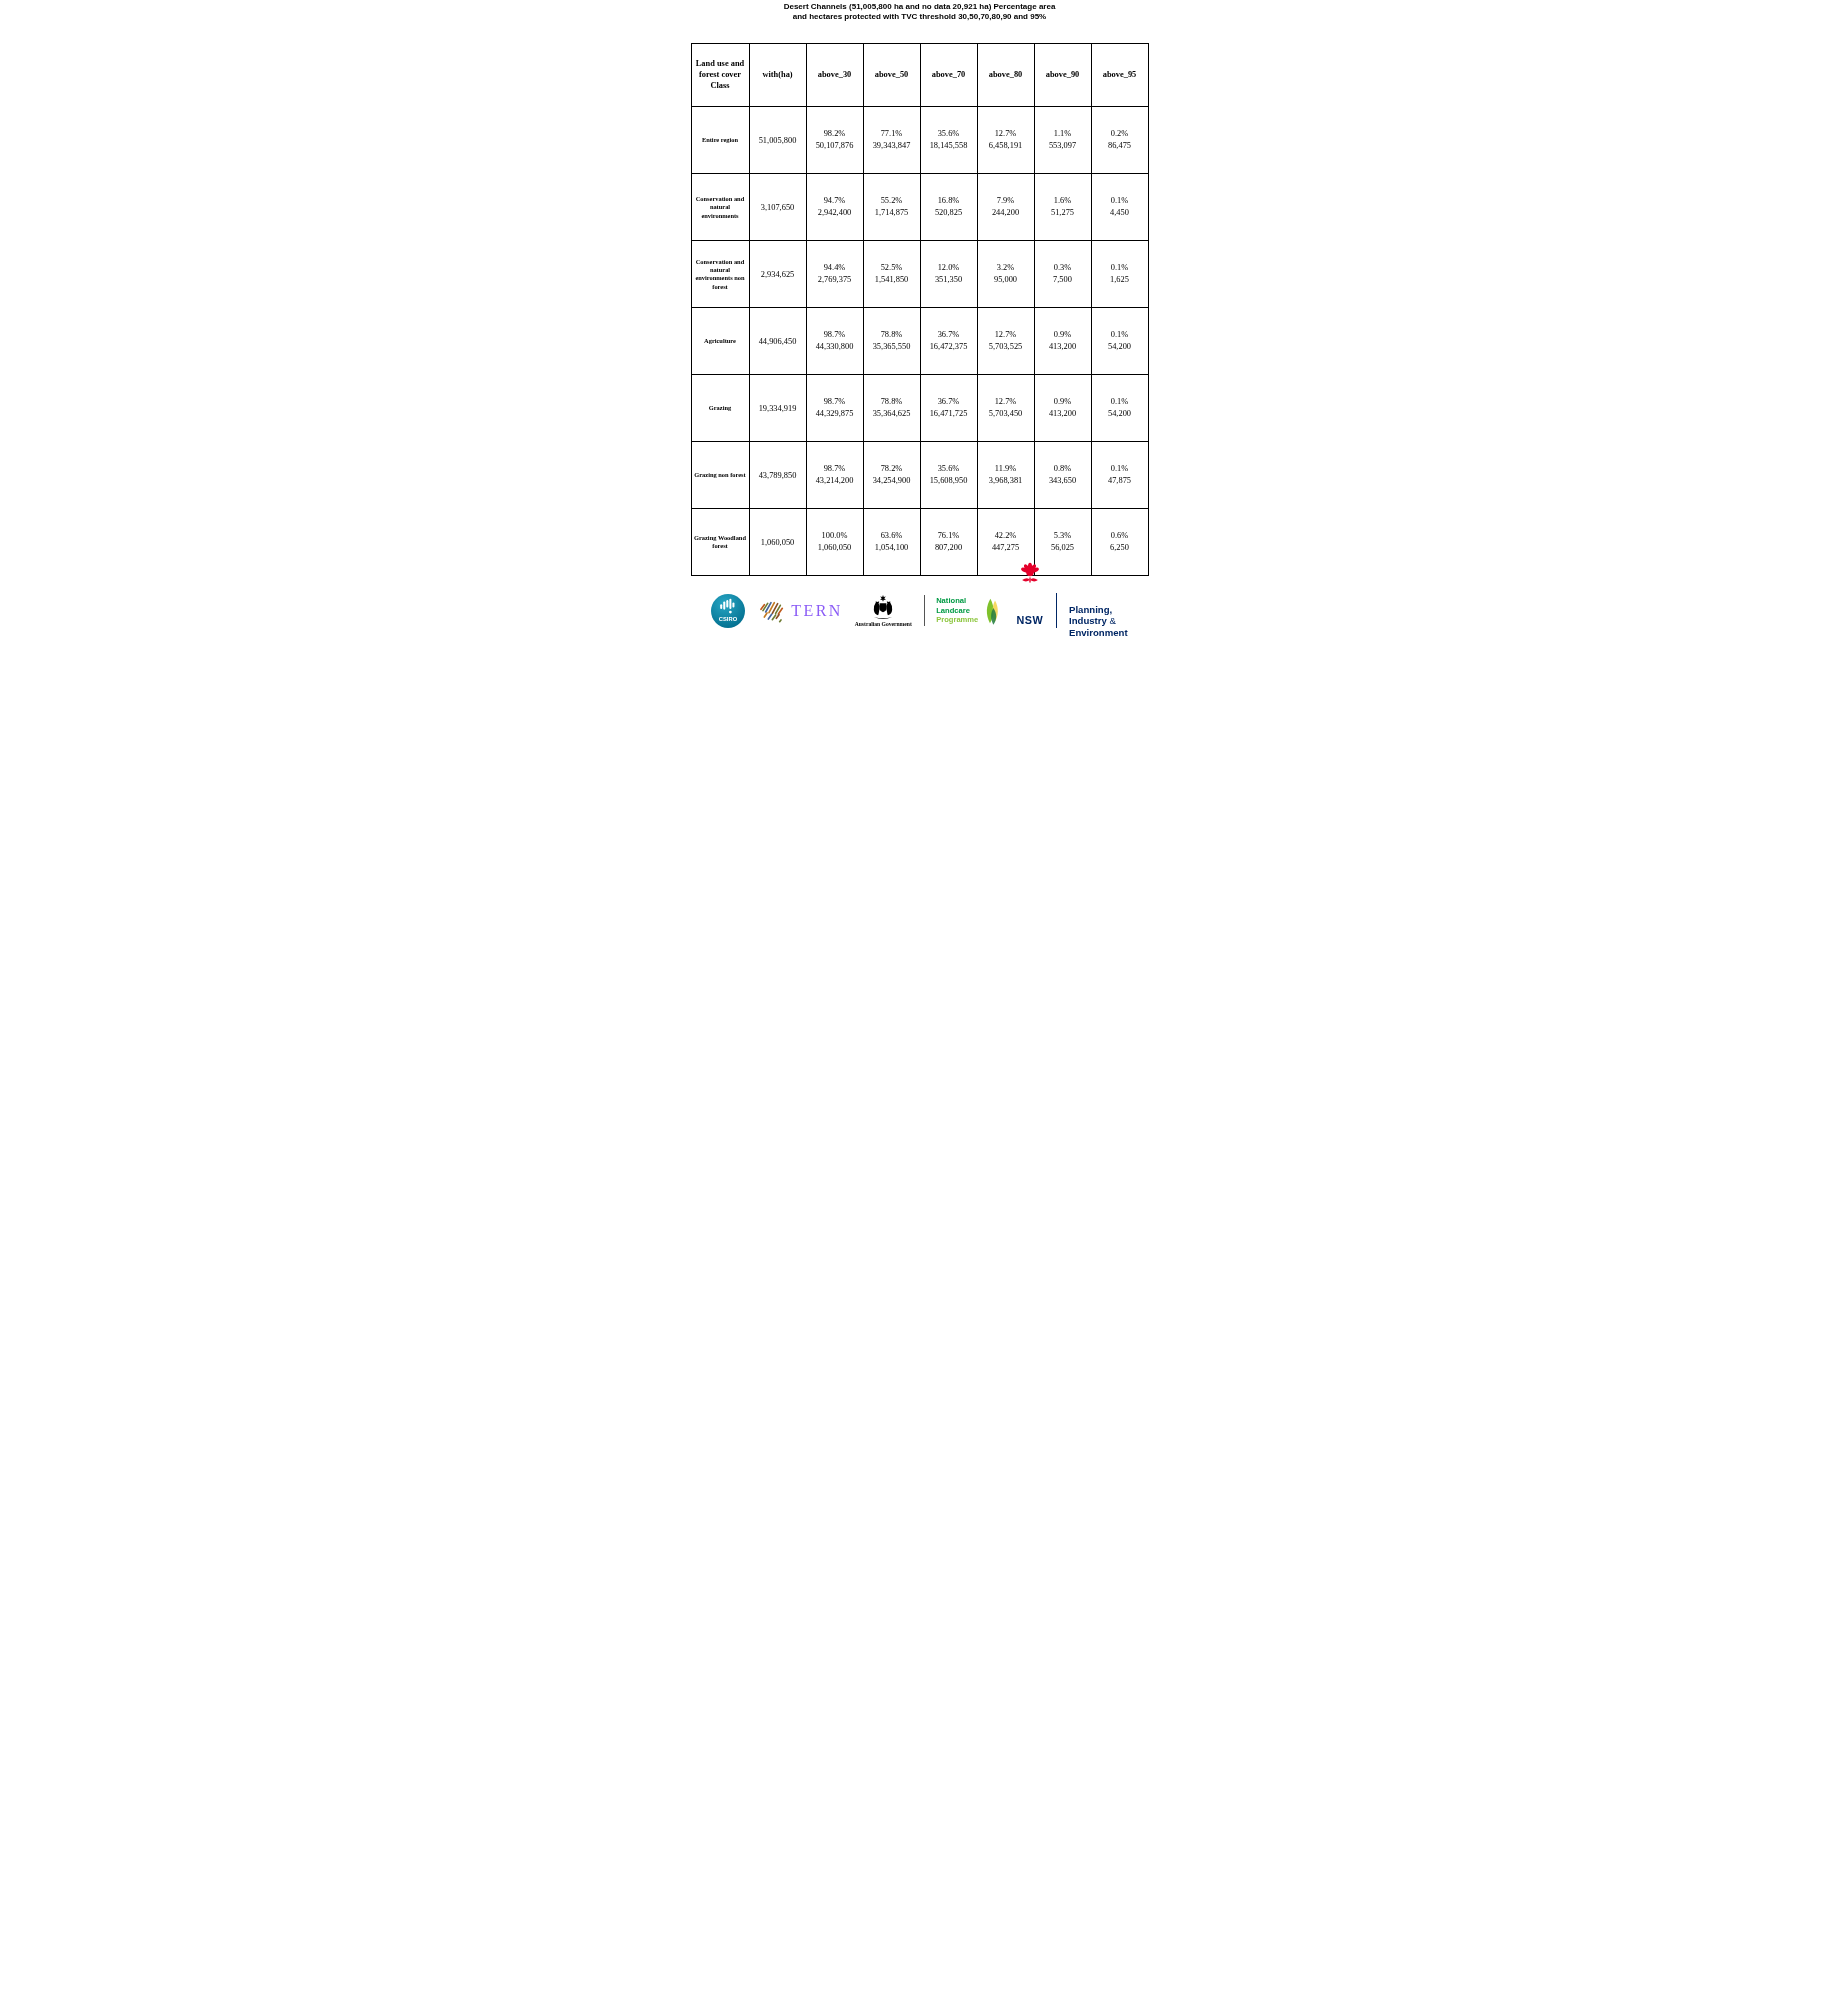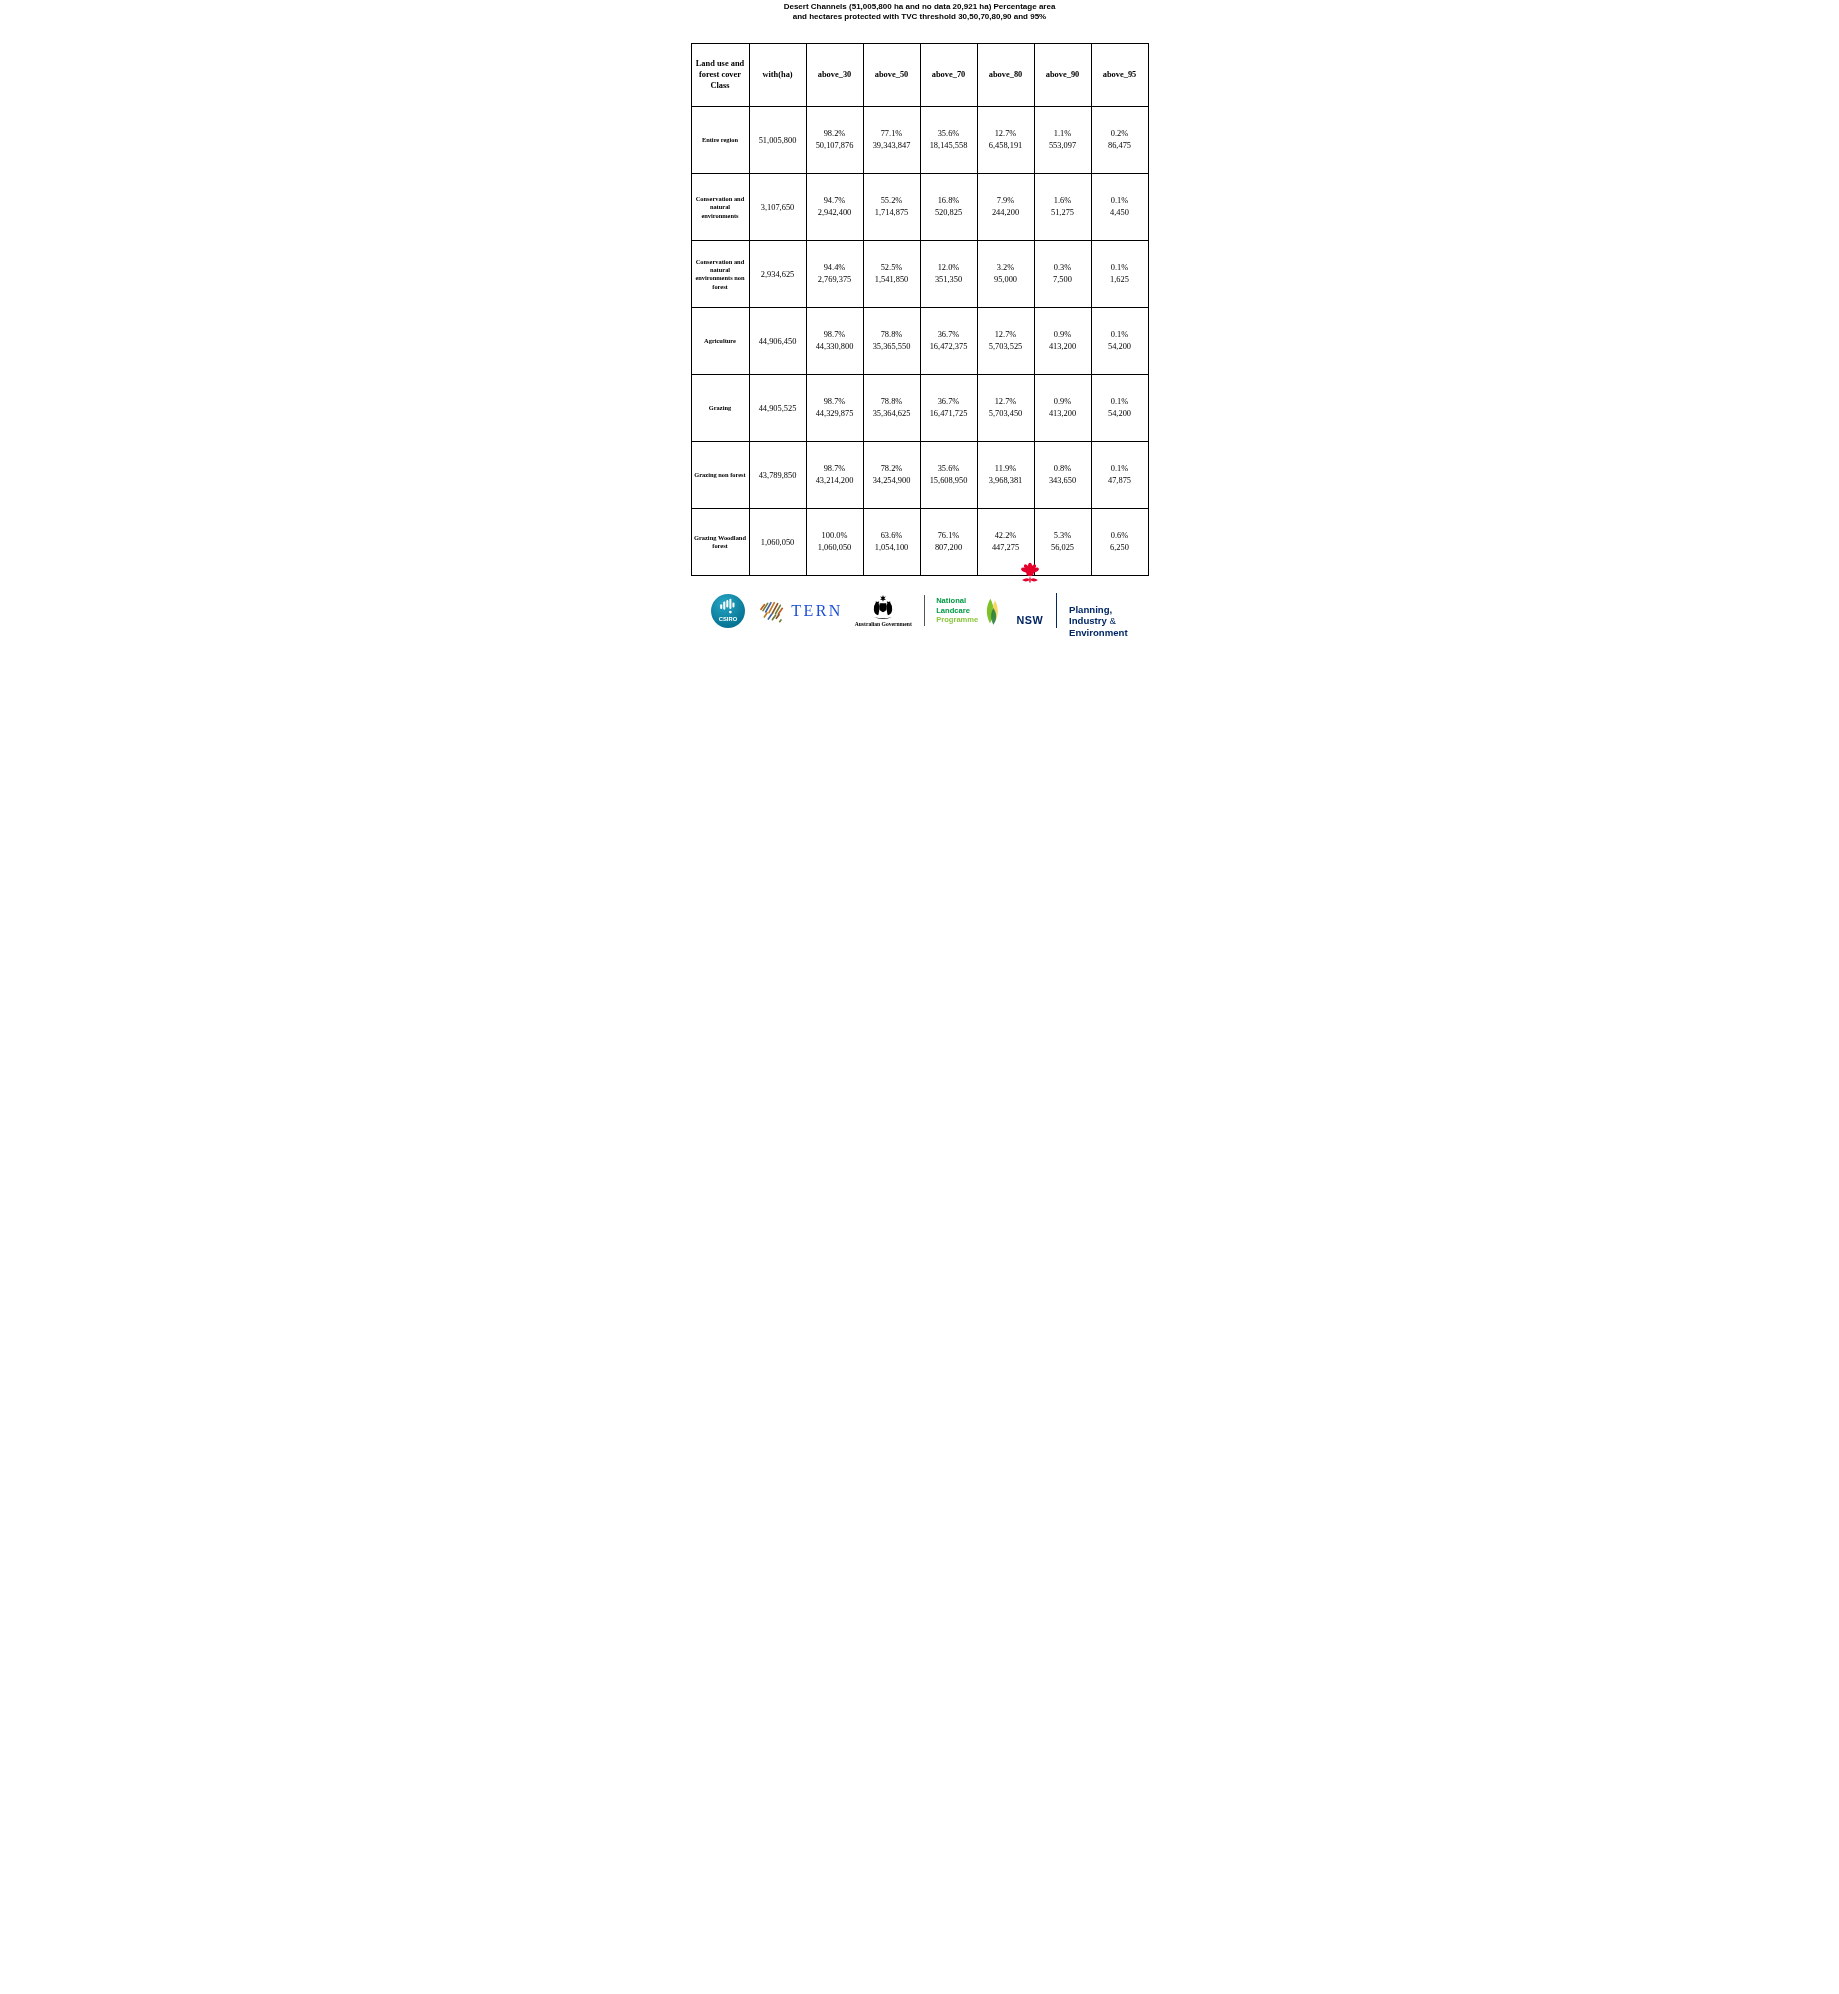--- a/index.html
+++ b/index.html
@@ -14,21 +14,21 @@
   thead tr{height:63px;}
   tbody tr{height:67px;}
   th{font-weight:700;font-size:8.4px;line-height:1.3;}
   td.label{font-weight:700;font-size:6.4px;line-height:1.3;}
   td.num{font-size:8.4px;}
   td.pv{font-size:8.4px;line-height:1.5;}
   .footer{position:absolute;left:0;top:586px;width:460px;height:49px;
           display:flex;align-items:center;justify-content:center;gap:12px;}
   .logo{display:flex;align-items:center;gap:4px;}
   .tern-text{font-family:"Liberation Serif",serif;font-size:16px;letter-spacing:2.4px;
-             color:#1d4ed8;font-weight:400;}
+             color:#8b5cf6;font-weight:400;}
   .ausgov{display:flex;flex-direction:column;align-items:center;gap:0.8px;}
   .ausgov-text{font-family:"Liberation Serif",serif;font-weight:700;font-size:5.6px;}
   .vdiv{width:0.4px;height:31px;background:#555;}
   .vdiv-navy{width:0.8px;height:35px;background:#002664;}
   .landcare-text{font-family:"Liberation Sans",sans-serif;font-weight:700;
                  font-size:7.6px;line-height:1.25;}
   .lc-g{color:#009a44;} .lc-l{color:#8dc63f;font-weight:700;}
   .nsw{display:flex;flex-direction:column;align-items:center;line-height:1;gap:29px;}
   .nsw-name{font-family:"Liberation Sans",sans-serif;font-weight:700;font-size:10.8px;
             color:#002664;letter-spacing:0.4px;margin-top:0.4px;}
@@ -179,21 +179,21 @@
             <div>0.9%</div>
             <div>413,200</div>
           </td>
         <td class="pv">
             <div>0.1%</div>
             <div>54,200</div>
           </td>
       </tr>
       <tr>
         <td class="label">Grazing</td>
-        <td class="num">44,905,525</td>
+        <td class="num">19,334,919</td>
         <td class="pv">
             <div>98.7%</div>
             <div>44,329,875</div>
           </td>
         <td class="pv">
             <div>78.8%</div>
             <div>35,364,625</div>
           </td>
         <td class="pv">
             <div>36.7%</div>

